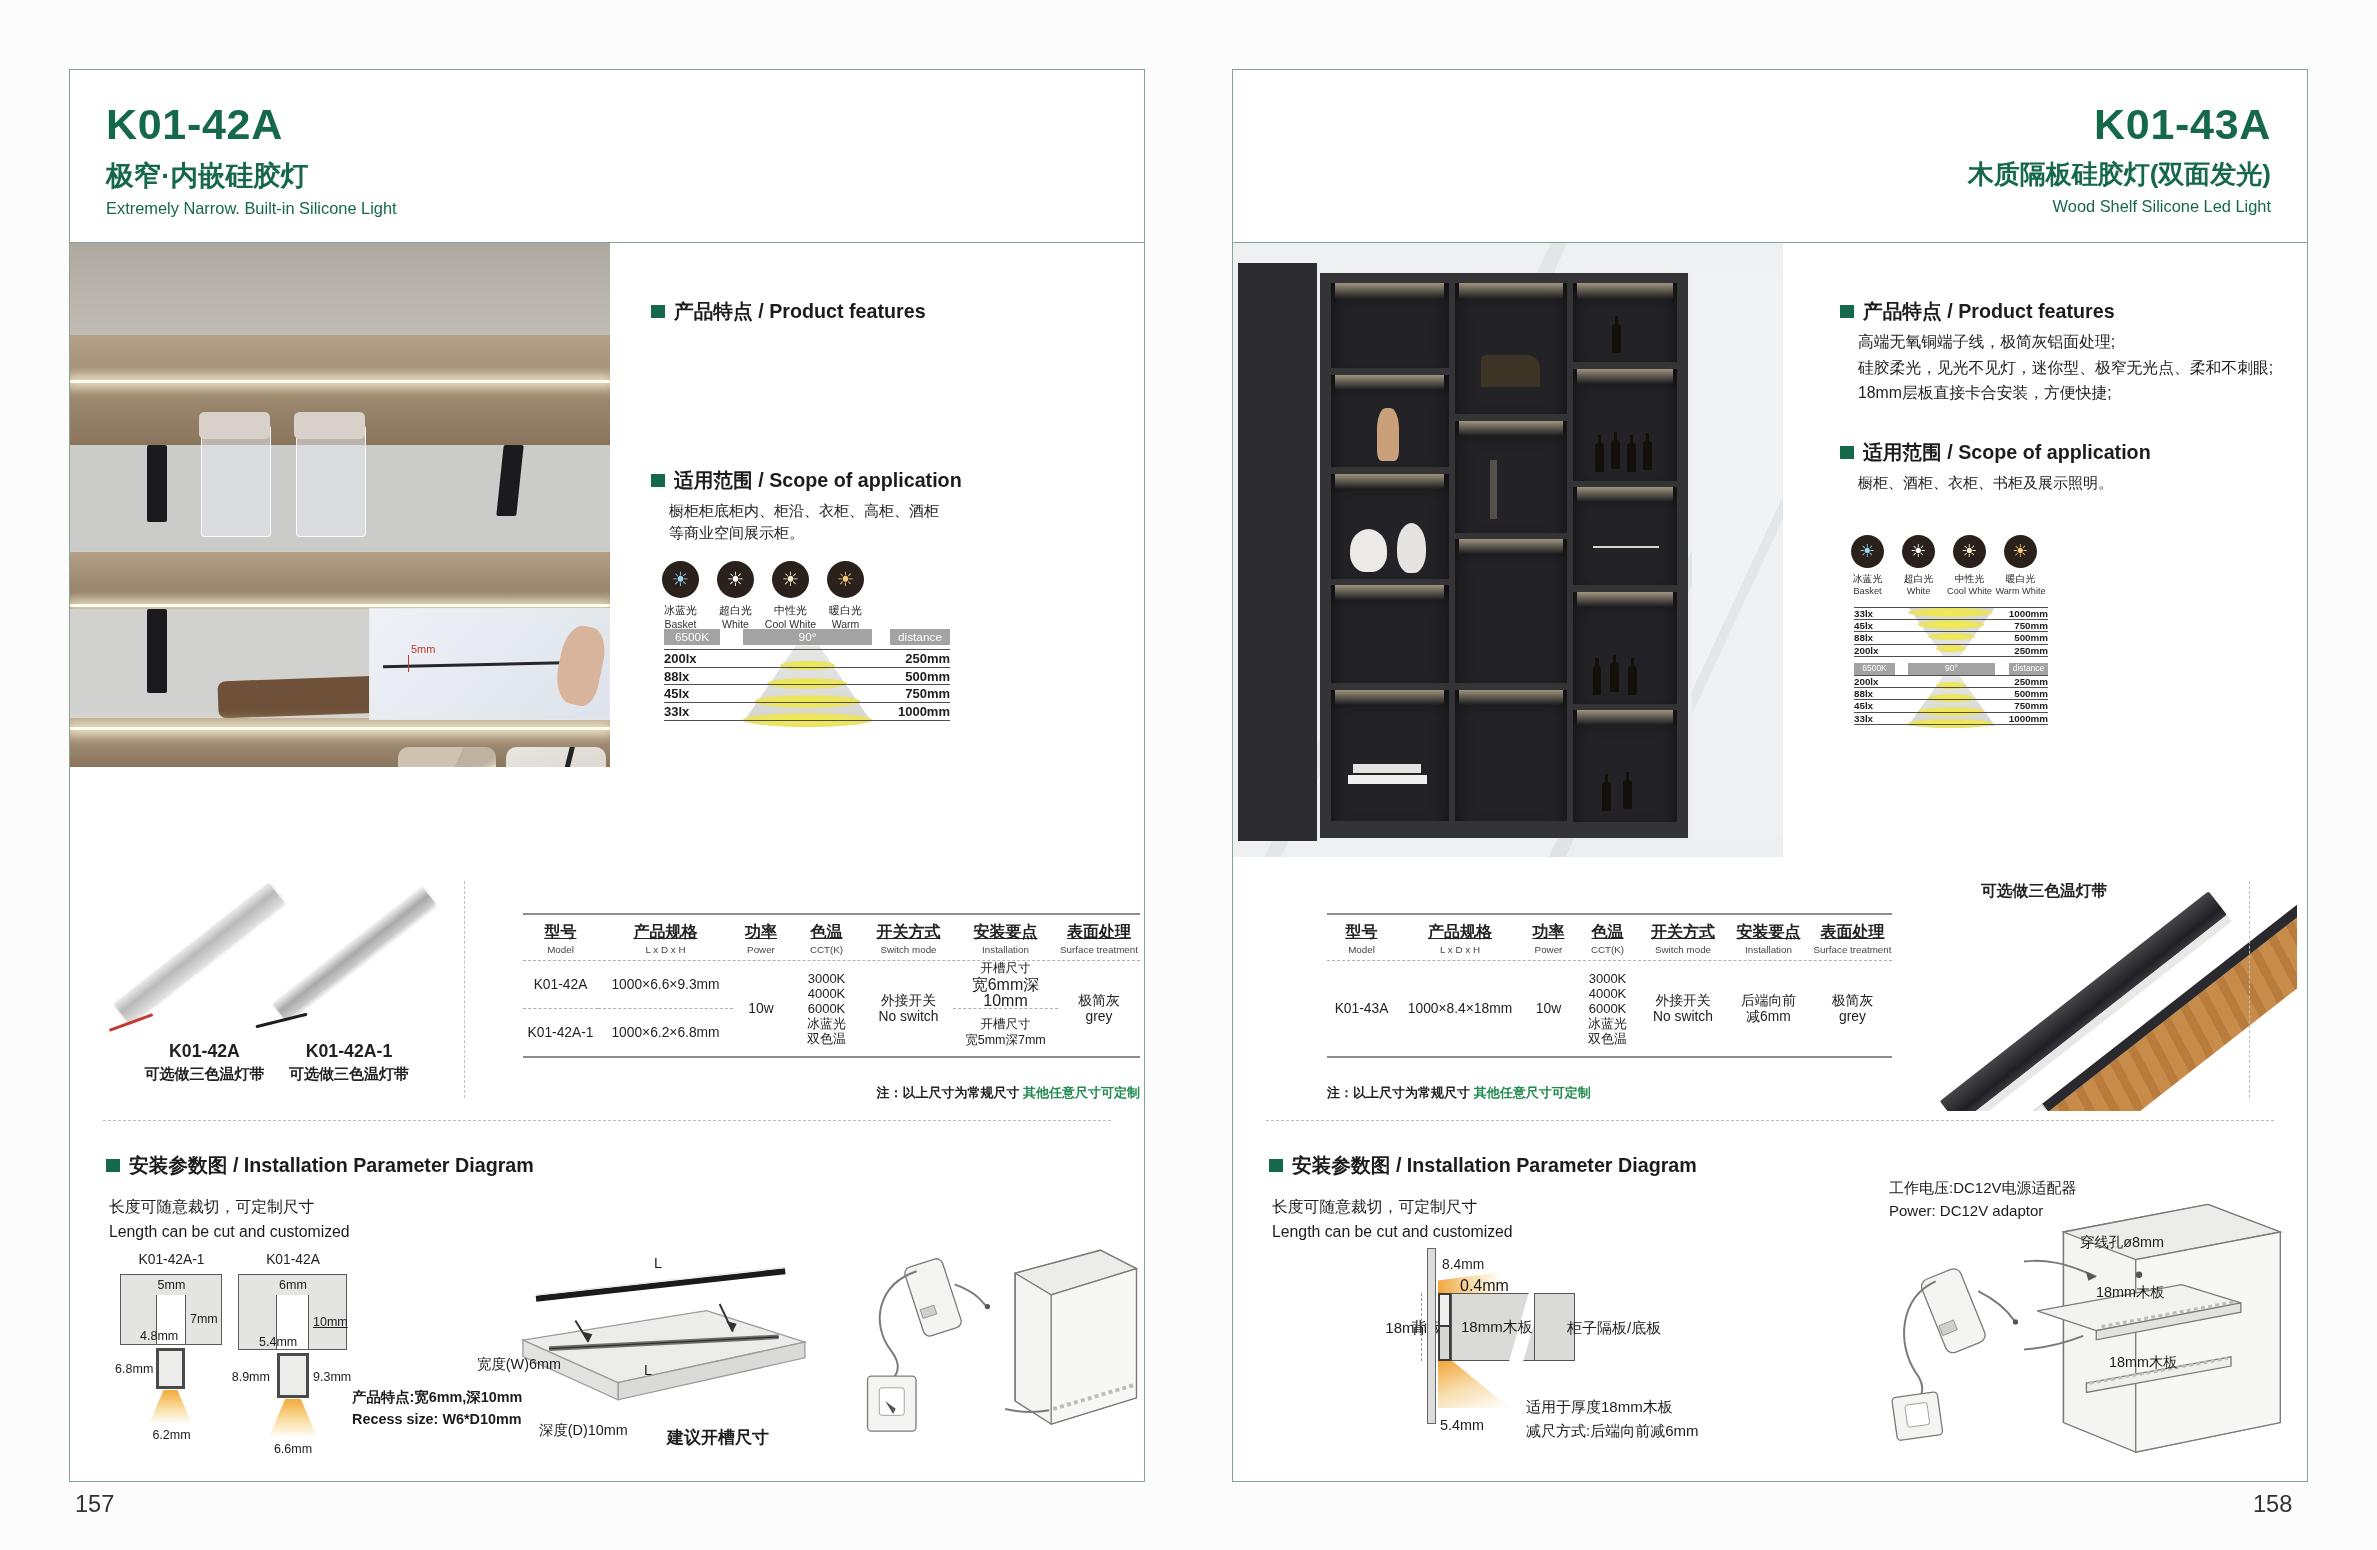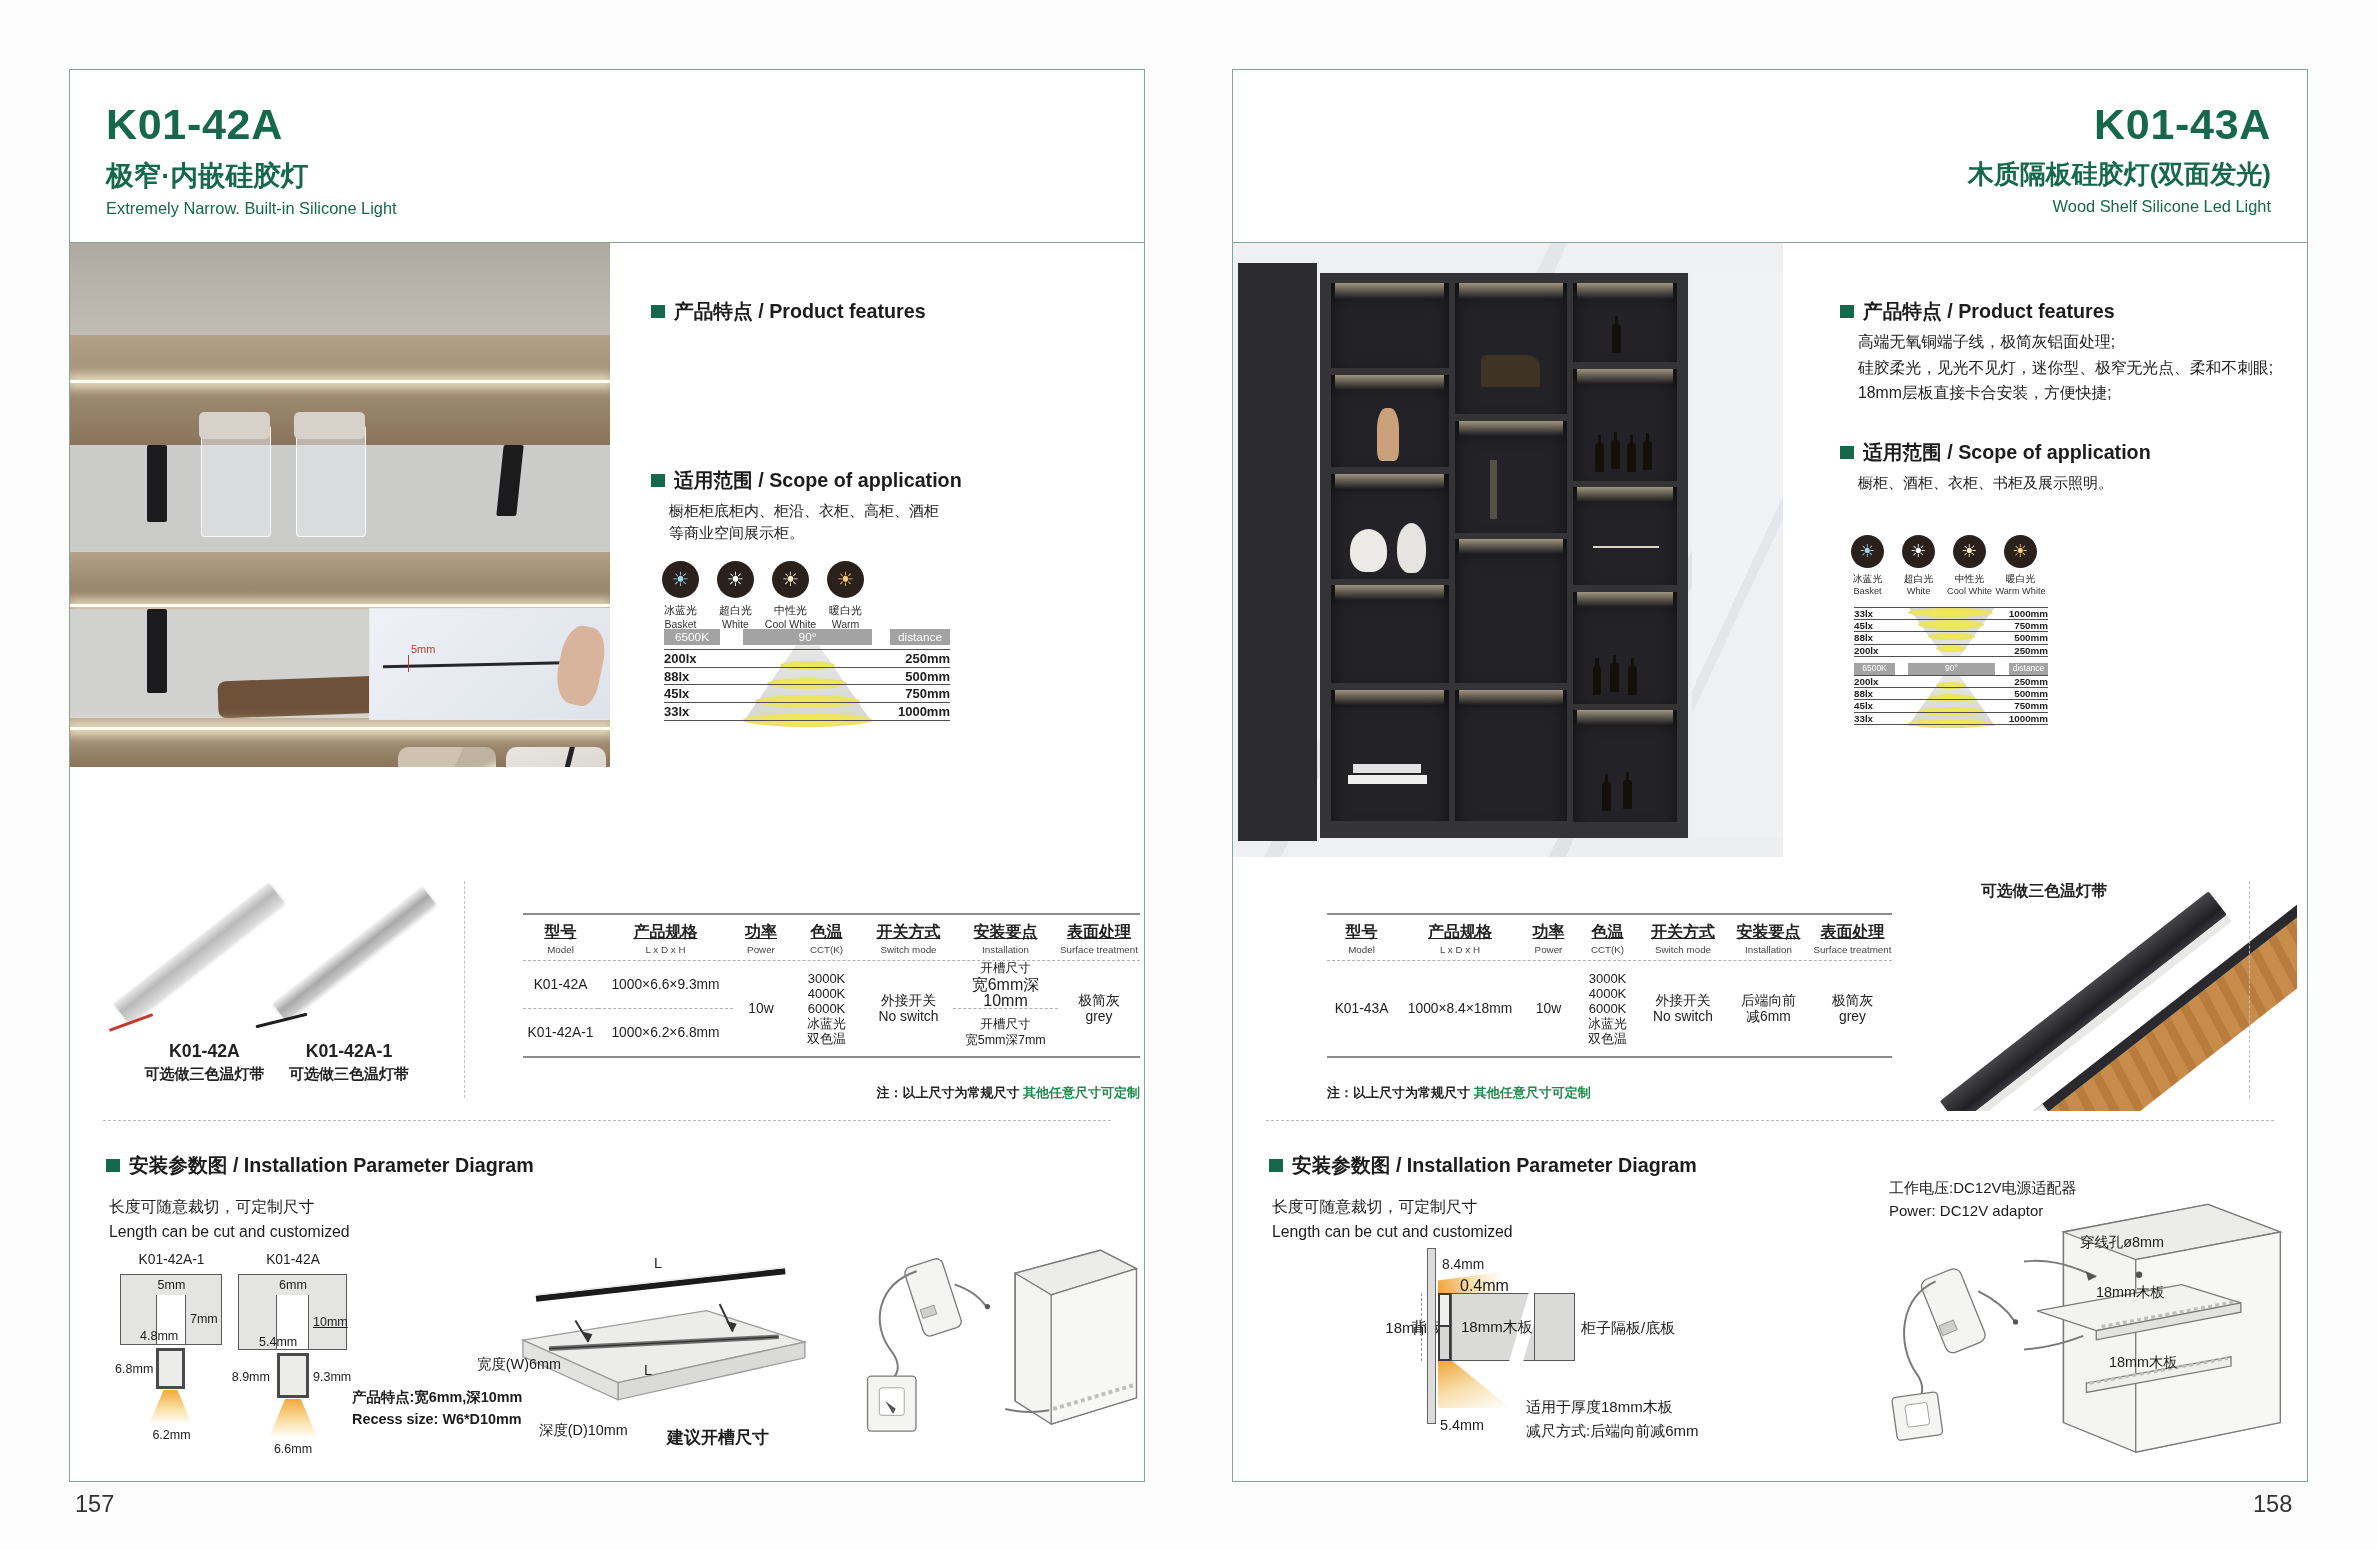--- a/index.html
+++ b/index.html
@@ -638,21 +638,21 @@
       <div class="abs dim" style="left:76px;top:42px;font-size:16px;">0.4mm</div>
       <div class="abs" style="left:54px;top:58px;width:13px;height:68px;border:2px solid #3b3b3d;background:#d7d7d5;box-sizing:border-box;">
         <div style="height:50%;border-bottom:2px solid #3b3b3d;box-sizing:border-box;background:#efefed;"></div>
       </div>
       <div class="abs" style="left:67px;top:58px;width:113px;height:68px;background:#dadad8;border:1.3px solid #555;box-sizing:border-box;"></div>
       <div class="abs" style="left:135px;top:55px;width:14.4px;height:74px;background:#fff;transform:skewX(-16deg);"></div>
       <div class="abs" style="left:150px;top:58px;width:41px;height:68px;background:#dadad8;border:1.3px solid #555;box-sizing:border-box;"></div>
       <div class="abs dlabel" style="left:77px;top:83px;font-size:15px;">18mm木板</div>
       <div class="abs" style="left:37px;top:58px;height:68px;border-left:1.3px dashed #999;"></div>
       <div class="abs dim" style="left:1.3px;top:84px;font-size:15px;">18mm</div>
-      <div class="abs dlabel" style="left:197px;top:84px;font-size:15px;">柜子隔板/底板</div>
+      <div class="abs dlabel" style="left:183px;top:84px;font-size:15px;">柜子隔板/底板</div>
       <div class="abs" style="left:54px;top:126px;width:72px;height:47px;background:linear-gradient(160deg,#f0a53a,#f8dfae 50%,rgba(255,255,255,0));clip-path:polygon(0 0,20% 0,100% 100%,0 100%);"></div>
       <div class="abs dim" style="left:56px;top:182px;font-size:14.4px;">5.4mm</div>
       <div class="abs" style="left:142px;top:163px;">
         <div class="dlabel" style="font-size:15px;">适用于厚度18mm木板</div>
         <div class="dlabel" style="font-size:15px;margin-top:5.3px;">减尺方式:后端向前减6mm</div>
       </div>
     </div>
 
     <div class="abs" style="left:656px;top:1109px;">
       <div class="dlabel" style="font-size:15px;">工作电压:DC12V电源适配器</div>

